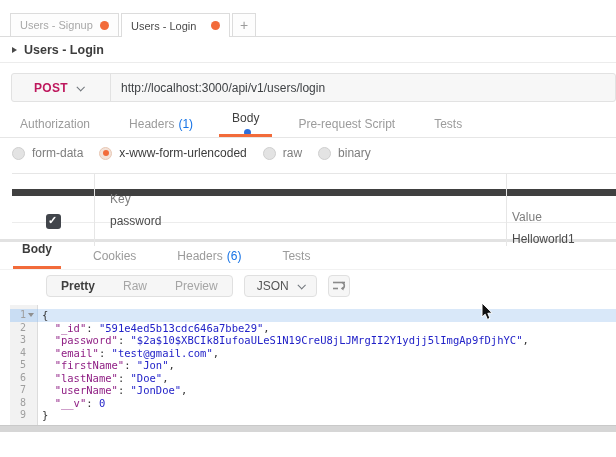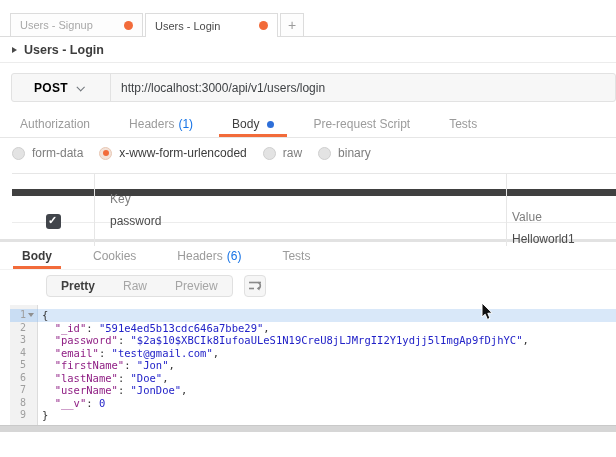--- a/index.html
+++ b/index.html
@@ -5,21 +5,21 @@
   * { box-sizing: border-box; margin: 0; padding: 0; }
   html,body { background:#fff; }
   body { font-family: "Liberation Sans", sans-serif; }
   .app { position:relative; width:616px; height:457px; background:#fff; overflow:hidden;
          font-size:12px; color:#4a4a4a; }
 
   
   .tabbar { display:flex; align-items:flex-end; padding:13px 0 0 10px; height:37px;
             border-bottom:1px solid #dcdcdc; background:#fff; }
   .tab { display:flex; align-items:center; justify-content:space-between;
-         width:133px; height:23px; padding:0 9px; border:1px solid #dcdcdc;
+         width:109px; height:23px; padding:0 9px; border:1px solid #dcdcdc;
          border-bottom:none; background:#fdfdfd; cursor:pointer; }
   .tab + .tab { margin-left:2px; }
   .tab.active { background:#fff; height:24px; margin-bottom:-1px; }
   .tab-label { font-size:11px; color:#4a4a4a; white-space:nowrap; overflow:hidden; }
   .tab.inactive .tab-label { color:#a8a8a8; }
   .dot { width:9px; height:9px; border-radius:50%; background:var(--accent,#f26b3a); flex:none; }
   .tab-plus { width:24px; height:23px; margin-left:2px; border:1px solid #dcdcdc; border-bottom:none;
               display:flex; align-items:center; justify-content:center; color:#9b9b9b;
               font-size:14px; background:#fdfdfd; cursor:pointer; }
 
@@ -29,33 +29,33 @@
   .tri-right { width:0; height:0; border-left:5px solid #4a4a4a; border-top:3.5px solid transparent;
                border-bottom:3.5px solid transparent; margin-right:7px; }
   .req-title-text { font-weight:bold; font-size:12.5px; color:#3d3d3d; }
 
   
   .url-area { padding:10px 0 9px 11px; }
   .url-box { display:flex; height:29px; width:605px; background:#f7f7f7;
              border:1px solid #e2e2e2; border-radius:3px; align-items:stretch; }
   .method { display:flex; align-items:center; width:99px; padding-left:22px;
             border-right:1px solid #e2e2e2; cursor:pointer; }
-  .method-label { color:#000000; font-size:12px; font-weight:600; letter-spacing:.3px; }
+  .method-label { color:#be185d; font-size:12px; font-weight:600; letter-spacing:.3px; }
   .chev { width:6px; height:6px; border-right:1.5px solid #71767c; border-bottom:1.5px solid #71767c;
           transform:rotate(45deg) translateY(-1px); margin-left:9px; flex:none; }
   .url-field { flex:1; display:flex; align-items:center; padding-left:10px; color:#3f4245;
                font-size:12px; cursor:text; }
 
   
   .req-tabs { display:flex; align-items:center; height:27px; padding-left:11px; gap:30px;
               border-bottom:1px solid #e6e6e6; }
   .rtab { position:relative; display:flex; align-items:center; gap:4px; color:#9b9b9b;
           height:100%; cursor:pointer; white-space:nowrap;margin-left:9px; }
   .rtab .cnt { color:var(--count-blue,#1673e6); }
-  .rtab.active { color:#3f3f3f; }
+  .rtab.active { color:#3f3f3f;flex-direction:column; }
   .rtab.active::after { content:""; position:absolute; left:-13px; right:-13px; bottom:0;
           height:3px; background:var(--accent,#f26b3a); }
   .bdot { width:7px; height:7px; border-radius:50%; background:var(--dot-blue,#2e6fd9); margin-left:4px; }
 
   
   .body-types { display:flex; align-items:center; height:30px; padding-left:12px; gap:16px; }
   .radio-item { display:flex; align-items:center; gap:7px; cursor:pointer; }
   .radio { position:relative; width:13px; height:13px; border-radius:50%;
            background:#e3e3e3; border:1px solid #cfcfcf; flex:none; }
   .radio.sel { background:#f3e2d8; border-color:#e8c7b4; }
@@ -245,20 +245,24 @@
       <span>Tests</span>
     </div>
   </nav>
 
   <div class="resp-toolbar">
     <div class="btn-group">
       <div class="vbtn active">Pretty</div>
       <div class="vbtn">Raw</div>
       <div class="vbtn">Preview</div>
     </div>
+    <div class="fmt-select">
+      <span>JSON</span>
+      <span class="chev"></span>
+    </div>
     <div class="wrap-btn">
       <svg width="14" height="12" viewBox="0 0 14 12">
         <line x1="1" y1="2.5" x2="13" y2="2.5" stroke="#8a8a8a" stroke-width="1.6"></line>
         <line x1="1" y1="8.5" x2="6" y2="8.5" stroke="#8a8a8a" stroke-width="1.6"></line>
         <path d="M10 2.5 C 13 3 13 8 10.5 8.5" fill="none" stroke="#8a8a8a" stroke-width="1.6"></path>
         <path d="M11.5 6.2 L8.8 8.5 L11.5 10.6 Z" fill="#8a8a8a"></path>
       </svg>
     </div>
   </div>
 

